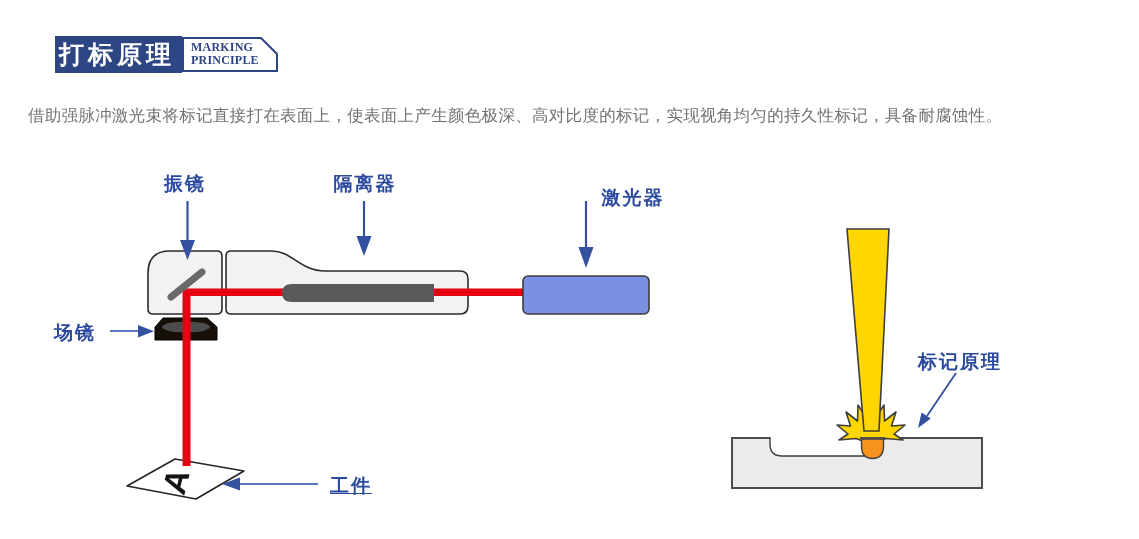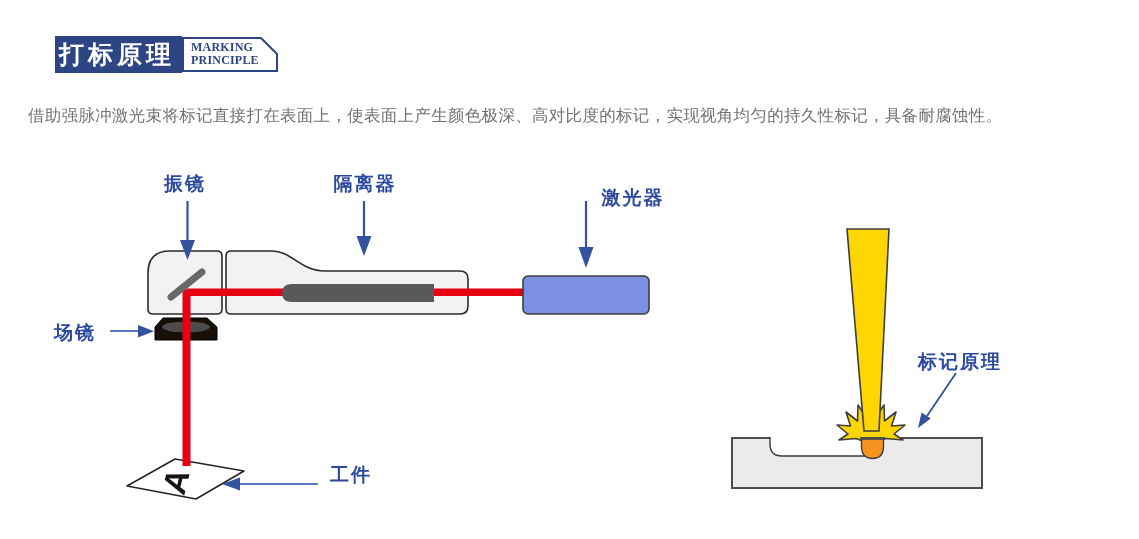--- a/index.html
+++ b/index.html
@@ -114,15 +114,15 @@
     <polygon class="arrow-head" points="240,477.5 240,490.5 222,484"></polygon>
 
     <line class="leader-line" x1="956" y1="373" x2="927" y2="416" style="stroke:var(--arrow-blue);stroke-width:1.8;"></line>
     <polygon class="arrow-head" points="918,428 921.6,412.5 930.8,418.5"></polygon>
   </svg>
 
   <div class="dlabel centered" style="left:185px;top:171px;">振镜</div>
   <div class="dlabel centered" style="left:365px;top:171px;text-align:center;">隔离器</div>
   <div class="dlabel centered" style="left:585px;top:185px;margin-left:48px;">激光器</div>
   <div class="dlabel" style="left:54px;top:320px;text-align:center;">场镜</div>
-  <div class="dlabel" style="left:330px;top:462px;">工件</div>
+  <div class="dlabel" style="left:330px;top:473px;text-decoration:underline;">工件</div>
   <div class="dlabel" style="left:918px;top:349px;">标记原理</div>
 </div>
 
 </body></html>

